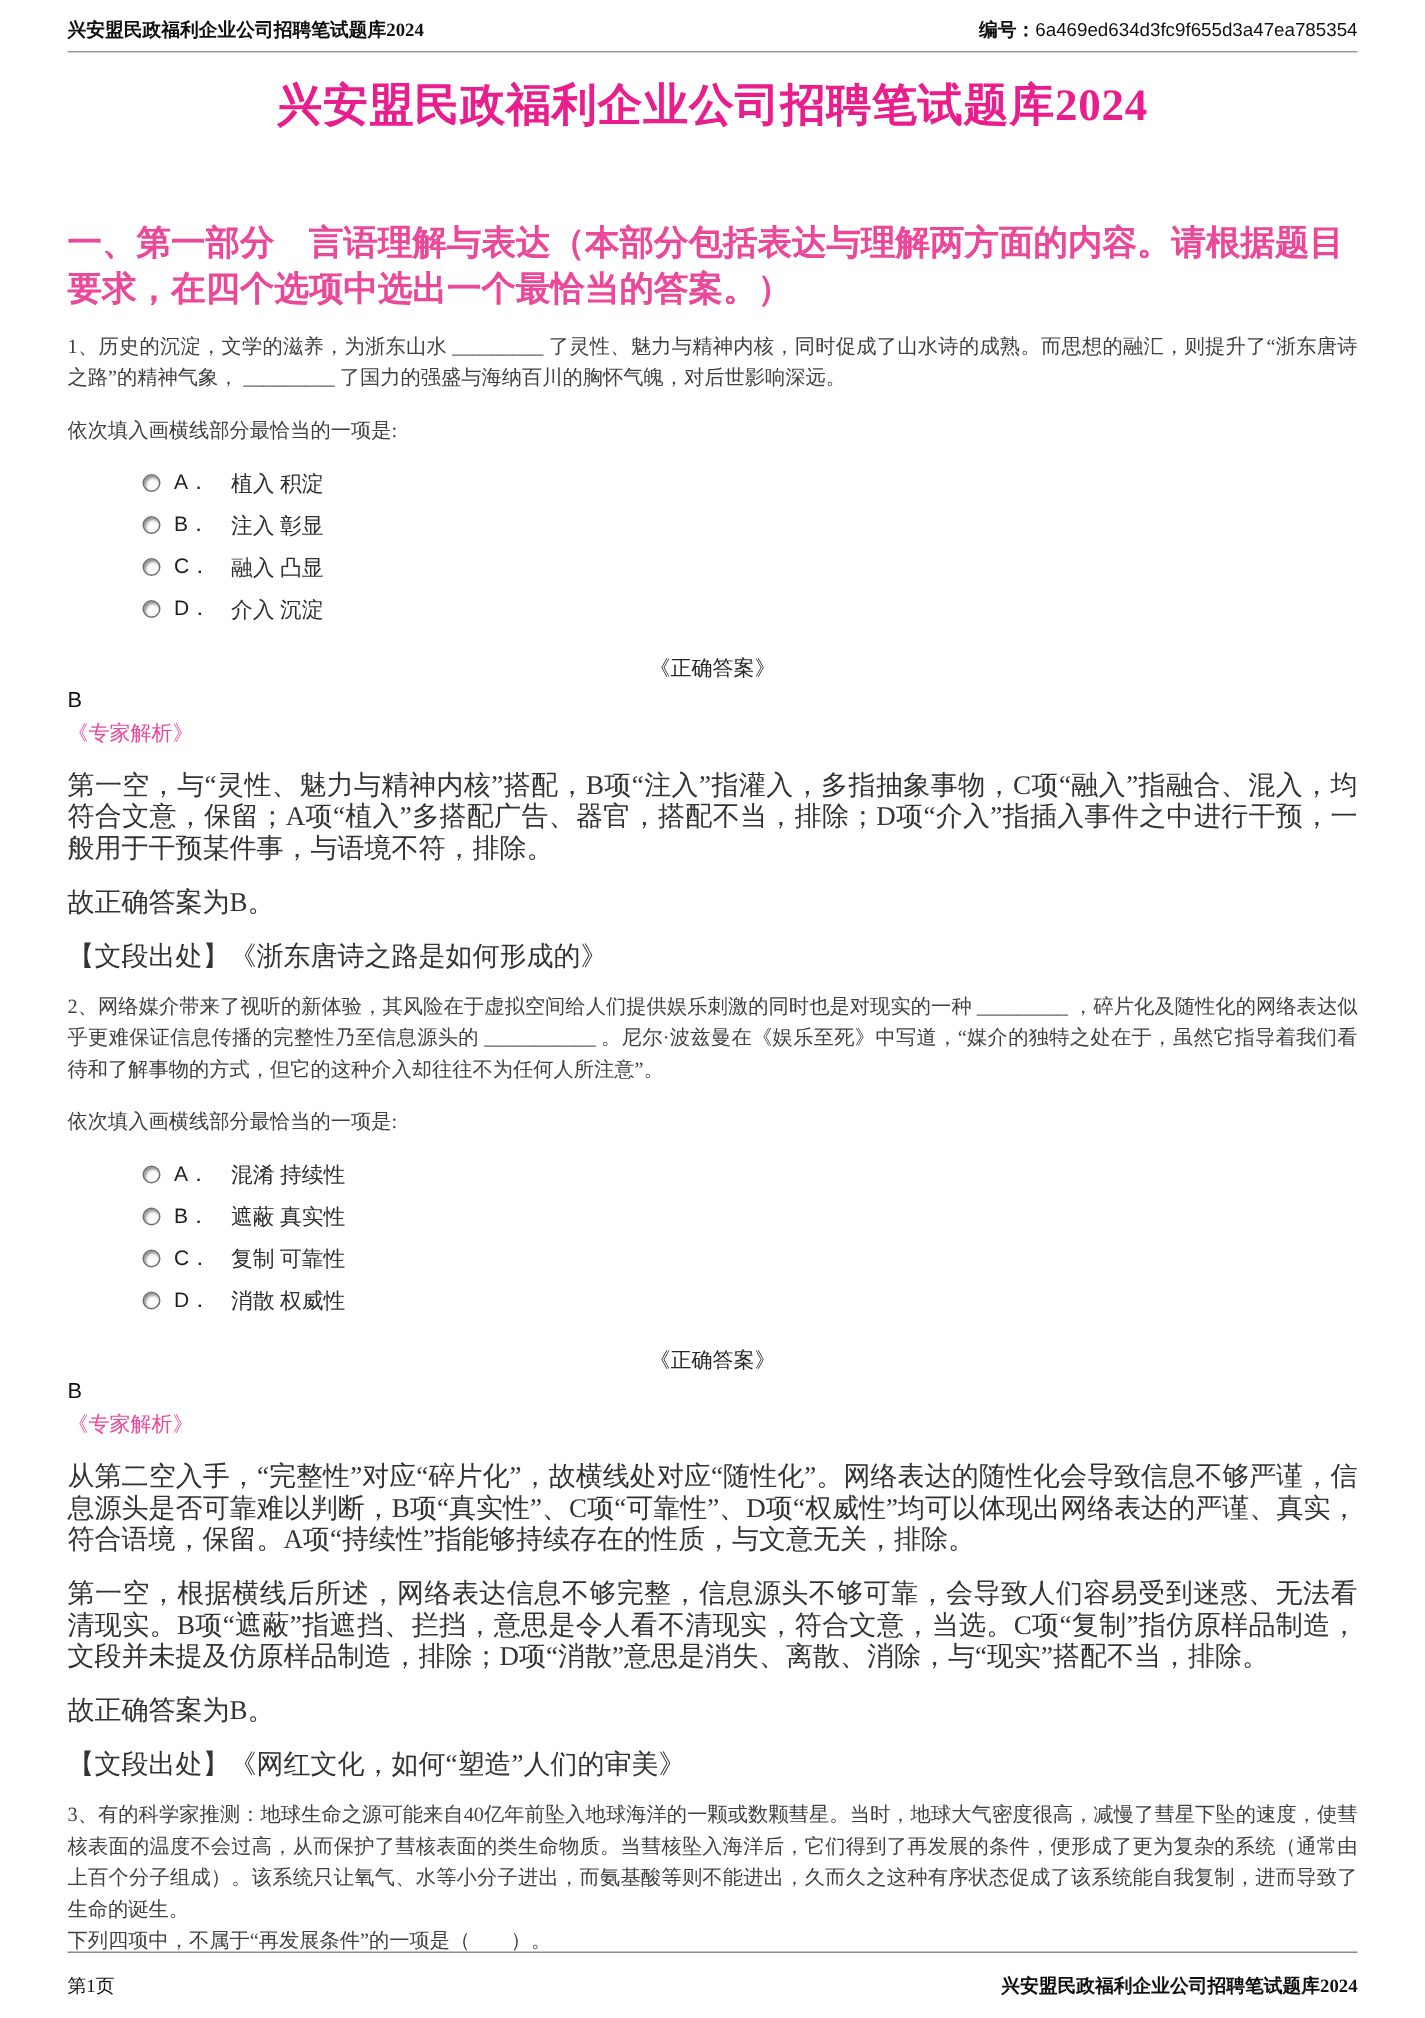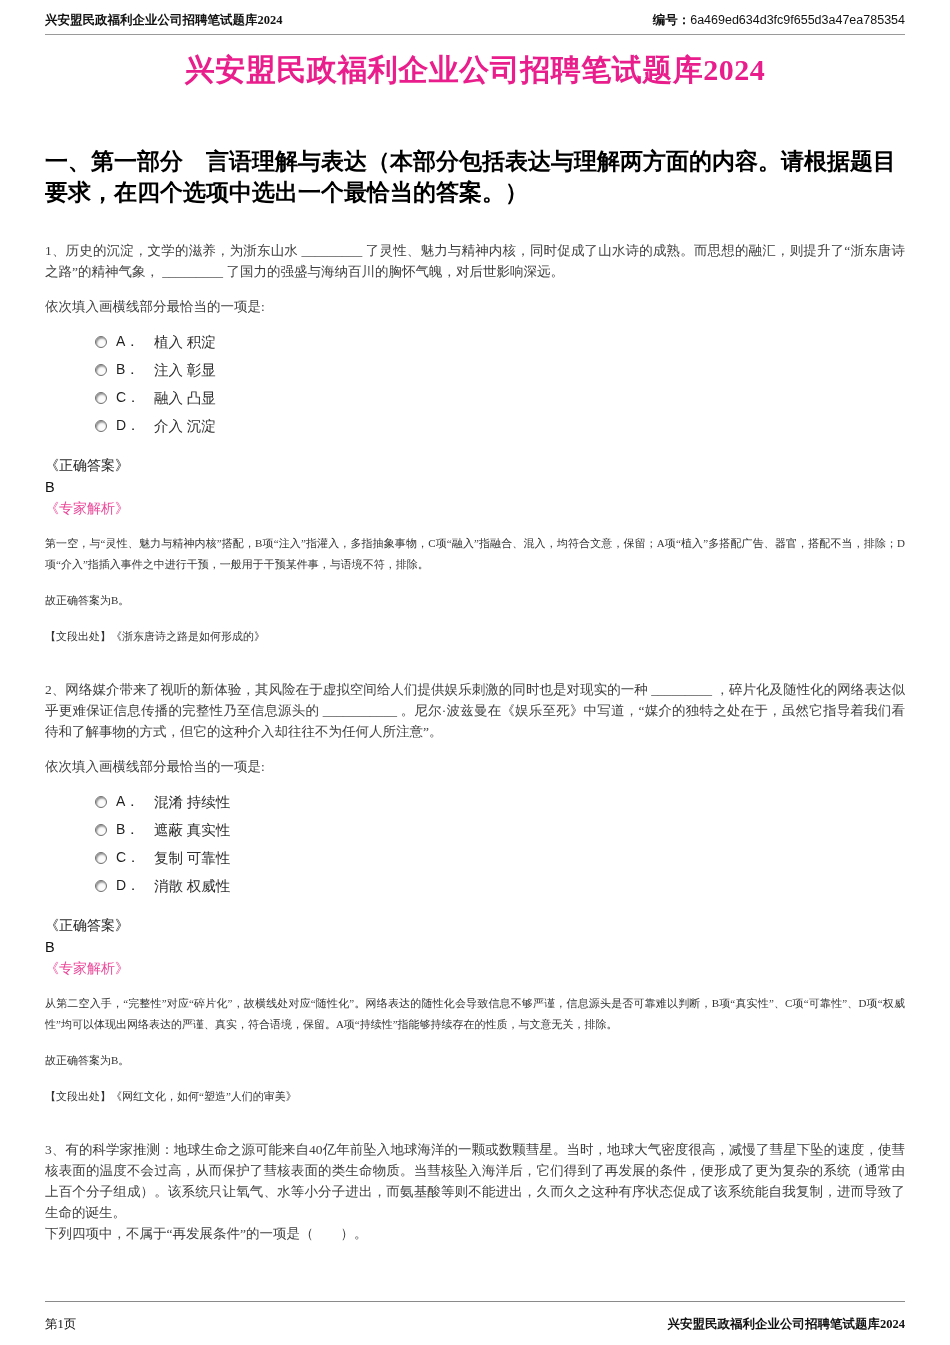--- a/index.html
+++ b/index.html
@@ -28,29 +28,29 @@
     margin: 15px 0 0 0;
     text-align: center;
     color: #e91e8c;
     font-size: 30px;
     font-weight: 700;
     letter-spacing: 0.5px;
   }
 
   .section-heading {
     margin: 56px 0 0 0;
-    color: #000000;
+    color: #ec4899;
     font-size: 23px;
     font-weight: 700;
     line-height: 1.33;
   }
 
   .question { margin: 0; }
   .stem {
-    margin: 32px 0 0 0;
+    margin: 12px 0 0 0;
     font-size: 13.5px; line-height: 21px; color: #404040;
     text-align: justify;
   }
   .prompt { margin: 14px 0 0 0; font-size: 13.5px; line-height: 21px; color: #404040; }
   .prompt.tight { margin-top: 0; }
 
   .options { margin: 11px 0 0 50px; }
   .option {
     display: flex; align-items: center;
     height: 28px;
@@ -64,31 +64,31 @@
     background: #fcfcfc;
     box-shadow: inset 1px 1.5px 2px rgba(0,0,0,0.45);
     margin-right: 9px;
   }
   .opt-label {
     font-family: "Liberation Sans", "DejaVu Sans", sans-serif;
     font-size: 14px; color: #1f1f1f;
     margin-right: 12px; min-width: 26px;
   }
 
-  .ans-label { margin: 17px 0 0 0; font-size: 14px; color: #262626; }
+  .ans-label { margin: 17px 0 0 0; font-size: 14px; color: #262626; text-align: center; }
   .ans-value {
     margin: 4px 0 0 0;
     font-family: "Liberation Sans", "DejaVu Sans", sans-serif;
     font-size: 14.5px; color: #111;
   }
   .exp-label { margin: 5px 0 0 0; font-size: 14px; color: #ec4899; }
 
   .para {
     margin: 15px 0 0 0;
-    font-size: 11px; line-height: 21px; color: #333;
+    font-size: 18px; line-height: 21px; color: #333;
     text-align: justify;
   }
 
   .doc-footer {
     position: absolute;
     left: 45px; right: 45px; bottom: 12px;
     border-top: 1px solid #8a8a8a;
     padding-top: 14px;
     display: flex; justify-content: space-between; align-items: flex-start;
     font-size: 12.5px; color: #111;
@@ -164,20 +164,21 @@
       <div class="option">
         <span class="radio"></span>
         <span class="opt-label">D．</span>
         <span class="opt-text">消散 权威性</span>
       </div>
     </div>
     <p class="ans-label">《正确答案》</p>
     <p class="ans-value">B</p>
     <p class="exp-label">《专家解析》</p>
     <p class="para">从第二空入手，“完整性”对应“碎片化”，故横线处对应“随性化”。网络表达的随性化会导致信息不够严谨，信息源头是否可靠难以判断，B项“真实性”、C项“可靠性”、D项“权威性”均可以体现出网络表达的严谨、真实，符合语境，保留。A项“持续性”指能够持续存在的性质，与文意无关，排除。</p>
+    <p class="para">第一空，根据横线后所述，网络表达信息不够完整，信息源头不够可靠，会导致人们容易受到迷惑、无法看清现实。B项“遮蔽”指遮挡、拦挡，意思是令人看不清现实，符合文意，当选。C项“复制”指仿原样品制造，文段并未提及仿原样品制造，排除；D项“消散”意思是消失、离散、消除，与“现实”搭配不当，排除。</p>
     <p class="para">故正确答案为B。</p>
     <p class="para">【文段出处】《网红文化，如何“塑造”人们的审美》</p>
   </section>
 
   <section class="question">
     <p class="stem">3、有的科学家推测：地球生命之源可能来自40亿年前坠入地球海洋的一颗或数颗彗星。当时，地球大气密度很高，减慢了彗星下坠的速度，使彗核表面的温度不会过高，从而保护了彗核表面的类生命物质。当彗核坠入海洋后，它们得到了再发展的条件，便形成了更为复杂的系统（通常由上百个分子组成）。该系统只让氧气、水等小分子进出，而氨基酸等则不能进出，久而久之这种有序状态促成了该系统能自我复制，进而导致了生命的诞生。</p>
     <p class="prompt tight">下列四项中，不属于“再发展条件”的一项是（　　）。</p>
   </section>
 
 </div>

